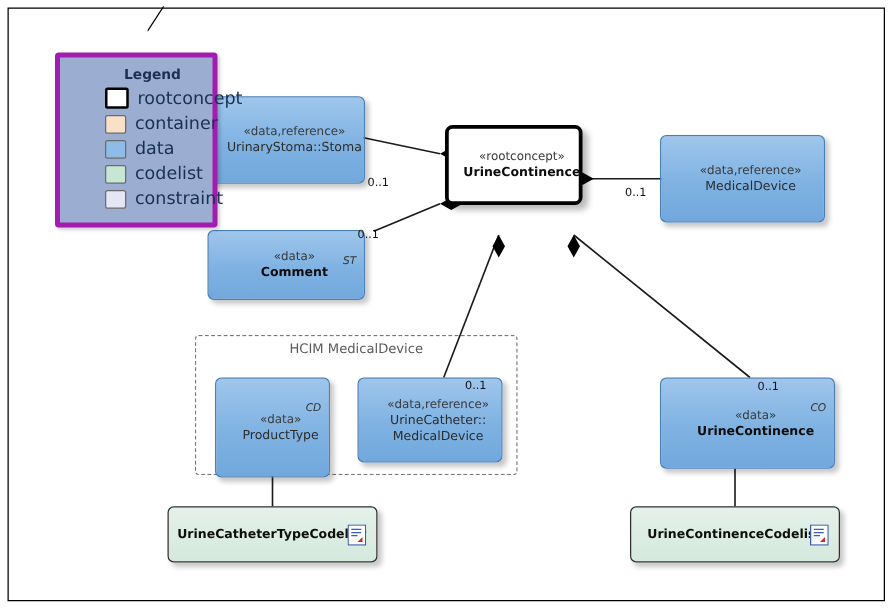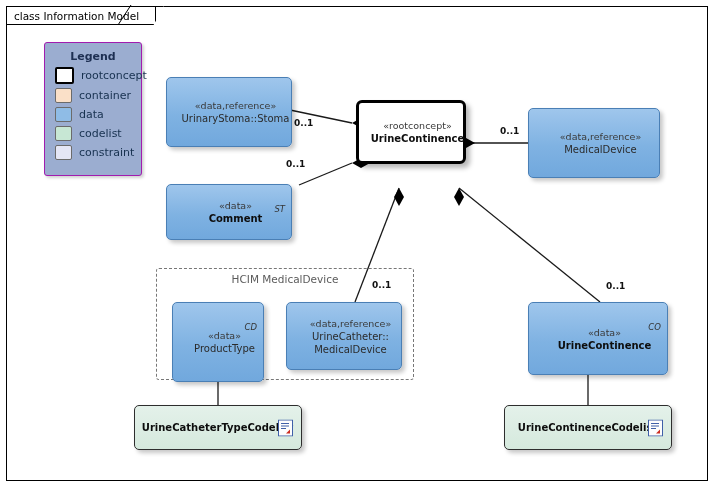--- a/index.html
+++ b/index.html
@@ -41,49 +41,48 @@
              border:1px solid #2e2e2e;border-radius:5px;}
 
   .stereo{font-size:9.5px;color:#3a3a3a;}
   .nm{font-size:10px;font-weight:bold;color:#0d0d0d;}
   .nm2{font-size:10px;color:#2b2b2b;}
   .corner{position:absolute;top:19px;right:6px;font-size:8.5px;
           font-style:italic;color:#333;}
 
   
   .legend{position:absolute;left:44px;top:42px;width:96px;height:132px;
-          background:#9badd0;border:1px solid #a21caf;border-radius:3px;z-index:4;
-          box-shadow:2px 2px 3px rgba(0,0,0,.18);}
+          background:#9badd0;border:4px solid #a21caf;border-radius:3px;z-index:4;
+          box-shadow:2px 2px 3px rgba(0,0,0,.18);padding-left:26px;}
   .legend-title{text-align:center;font-size:11px;font-weight:bold;color:#1d2f52;
           margin-top:7px;}
   .legend-row{display:flex;align-items:center;margin:4px 0 0 10px;}
   .legend-sw{width:15px;height:13px;border:1px solid #6b6b6b;border-radius:2px;
           margin-right:7px;flex:none;}
-  .legend-lbl{font-size:11px;color:#17314f;}
+  .legend-lbl{font-size:14px;color:#17314f;}
 
   
   .group{position:absolute;left:156px;top:268px;width:256px;height:110px;
          border:1px dashed #777;border-radius:3px;z-index:1;background:transparent;}
   .group-title{position:absolute;top:4px;left:0;width:100%;text-align:center;
          font-size:10.5px;color:#5b5b5b;}
 
   
-  .mult{position:absolute;font-size:9px;font-weight:bold;color:#111;z-index:4;}
+  .mult{position:absolute;font-size:9px;font-weight:normal;color:#111;z-index:4;margin-top:24px;}
 
   
   .doc-icon{position:absolute;right:8px;top:50%;transform:translateY(-50%);
             width:15px;height:17px;}
 </style>
 </head>
 <body>
 
 <div id="canvas">
 
   <div class="frame"></div>
-  <div class="title-tab">class Information Model</div>
   <svg class="tab-diag">
     <line x1="0" y1="20" x2="13" y2="0" stroke="#000" stroke-width="1"></line>
   </svg>
 
   <svg class="links">
     <defs></defs>
 
     <g>
       <line x1="290" y1="110" x2="352" y2="123" stroke="#1a1a1a" stroke-width="1.3"></line>
       <polygon points="352,123 361,118 370,123 361,128" fill="#000"></polygon>

